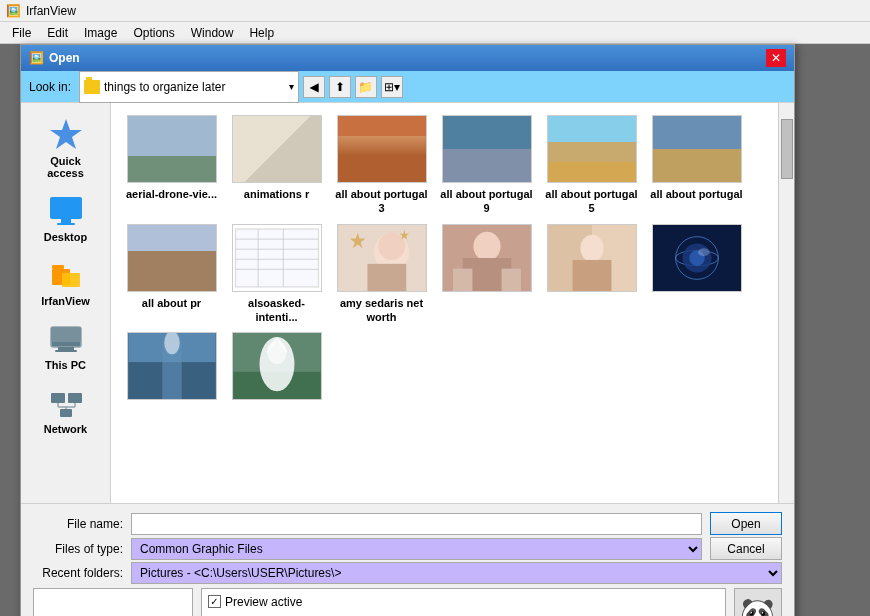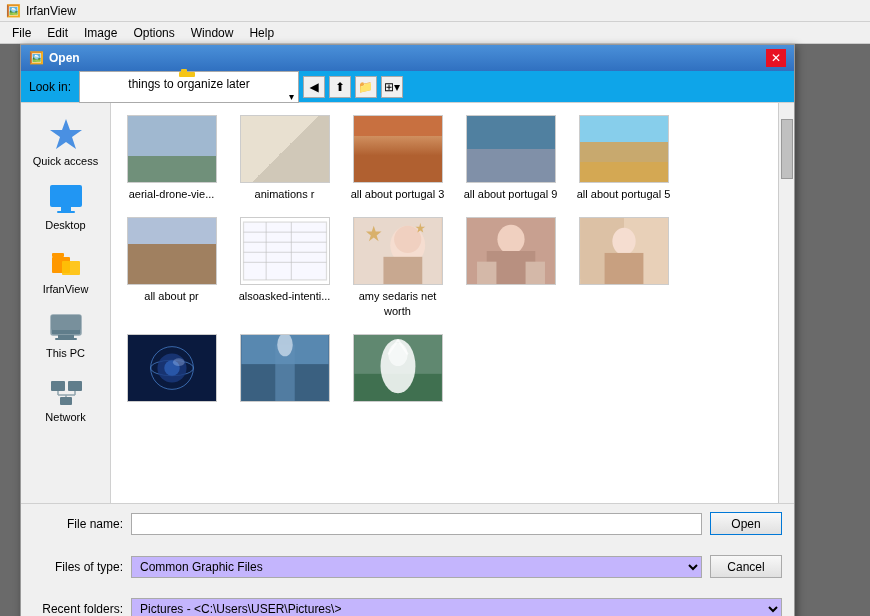--- a/index.html
+++ b/index.html
@@ -53,39 +53,38 @@
       width: 20px; height: 18px;
       background: #e81123;
       border: none;
       cursor: pointer;
       color: white;
       font-size: 12px;
       display: flex; align-items: center; justify-content: center;
     }
 
     .dialog-toolbar {
-      background: #0ea5e9;
+      background: #7dd3fc;
       height: 32px;
       display: flex;
       align-items: center;
       padding: 0 8px;
       gap: 4px;
       border-bottom: 1px solid #d0d0d0;
     }
     .look-in-label { font-size: 12px; margin-right: 4px; }
     .look-in-select {
       height: 32px;
       font-size: 12px;
       border: 1px solid #aaa;
       background: white;
       padding: 0 4px;
       width: 220px;
       display: flex; align-items: center;
       cursor: pointer;
-      flex-direction: column;
     }
     .folder-icon-small {
       width: 16px; height: 14px;
       background: #f5c518;
       border-radius: 1px;
       display: inline-block;
       margin-right: 4px;
       position: relative;
     }
     .folder-icon-small::before {
@@ -102,20 +101,21 @@
       background: #f0f0f0;
       cursor: pointer;
       display: flex; align-items: center; justify-content: center;
       font-size: 12px;
     }
 
     
     .dialog-body {
       display: flex;
       height: 400px;
+      font-weight: bold;
     }
 
     
     .sidebar {
       width: 90px;
       background: #f0f0f0;
       border-right: 1px solid #d0d0d0;
       display: flex;
       flex-direction: column;
       align-items: center;
@@ -138,21 +138,20 @@
     .file-list-container {
       flex: 1;
       background: white;
       overflow-y: auto;
       position: relative;
     }
     .file-grid {
       display: flex;
       flex-wrap: wrap;
       padding: 8px;
-      gap: 8px;
       align-content: flex-start;
     }
     .file-item {
       width: 105px;
       display: flex;
       flex-direction: column;
       align-items: center;
       cursor: pointer;
       padding: 4px;
       border-radius: 2px;
@@ -196,21 +195,21 @@
 
     
     .dialog-bottom {
       background: #f0f0f0;
       padding: 8px 12px;
       border-top: 1px solid #d0d0d0;
     }
     .form-row {
       display: flex;
       align-items: center;
-      margin-bottom: 20px;
+      margin-bottom: 2px;
       gap: 8px;
     }
     .form-label {
       width: 90px;
       text-align: right;
       font-size: 12px;
       flex-shrink: 0;
     }
     .form-input {
       height: 22px;
@@ -426,20 +425,24 @@
           <div class="file-item">
             <div class="file-thumbnail thumb-port4"></div>
             <span class="file-name">all about portugal 9</span>
           </div>
 
           <div class="file-item">
             <div class="file-thumbnail thumb-beach"></div>
             <span class="file-name">all about portugal 5</span>
           </div>
           <div class="file-item">
+            <div class="file-thumbnail thumb-city"></div>
+            <span class="file-name">all about portugal</span>
+          </div>
+          <div class="file-item">
             <div class="file-thumbnail thumb-street"></div>
             <span class="file-name">all about pr</span>
           </div>
           <div class="file-item">
             <div class="file-thumbnail thumb-table" style="background:white; display:flex; align-items:center; justify-content:center;">
               <svg width="70" height="50" viewBox="0 0 70 50">
                 <rect x="2" y="2" width="66" height="46" fill="#f8f8ff" stroke="#ddd"></rect>
                 <line x1="2" y1="10" x2="68" y2="10" stroke="#bbb" stroke-width="0.5"></line>
                 <line x1="2" y1="18" x2="68" y2="18" stroke="#bbb" stroke-width="0.5"></line>
                 <line x1="2" y1="26" x2="68" y2="26" stroke="#bbb" stroke-width="0.5"></line>

